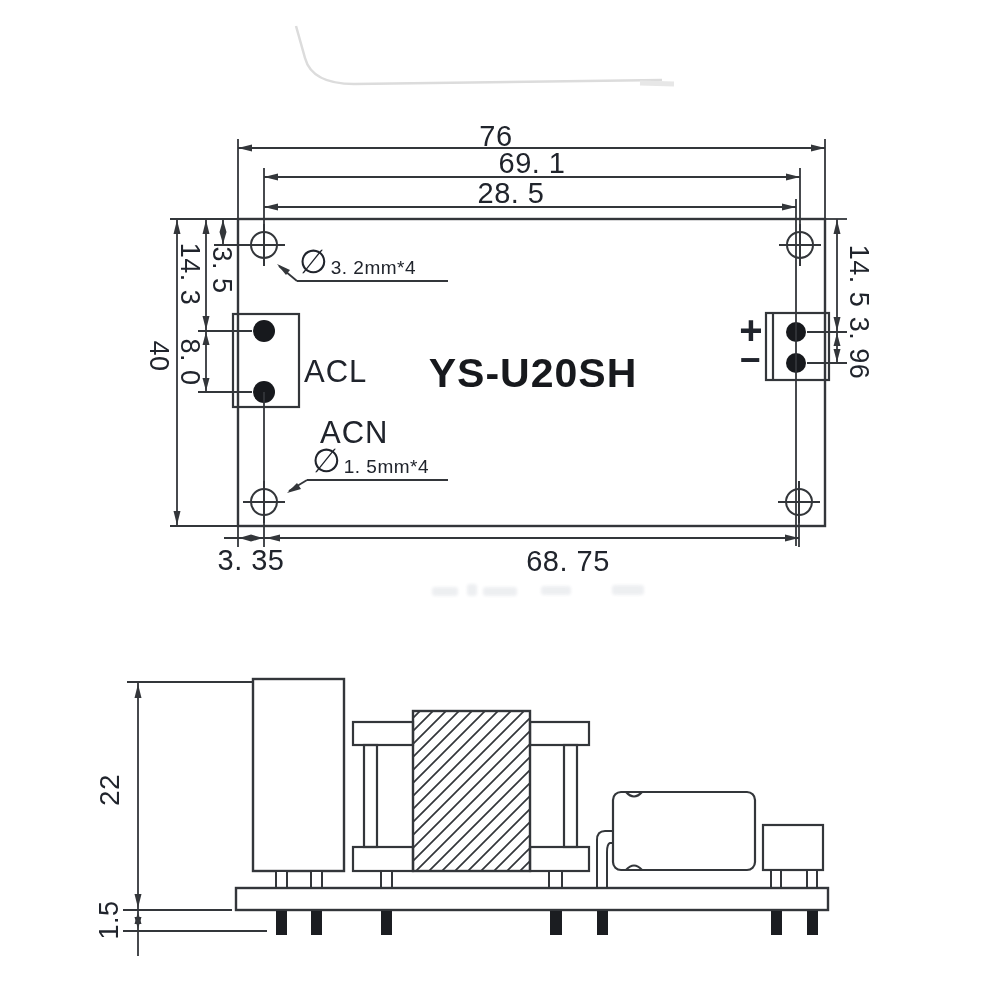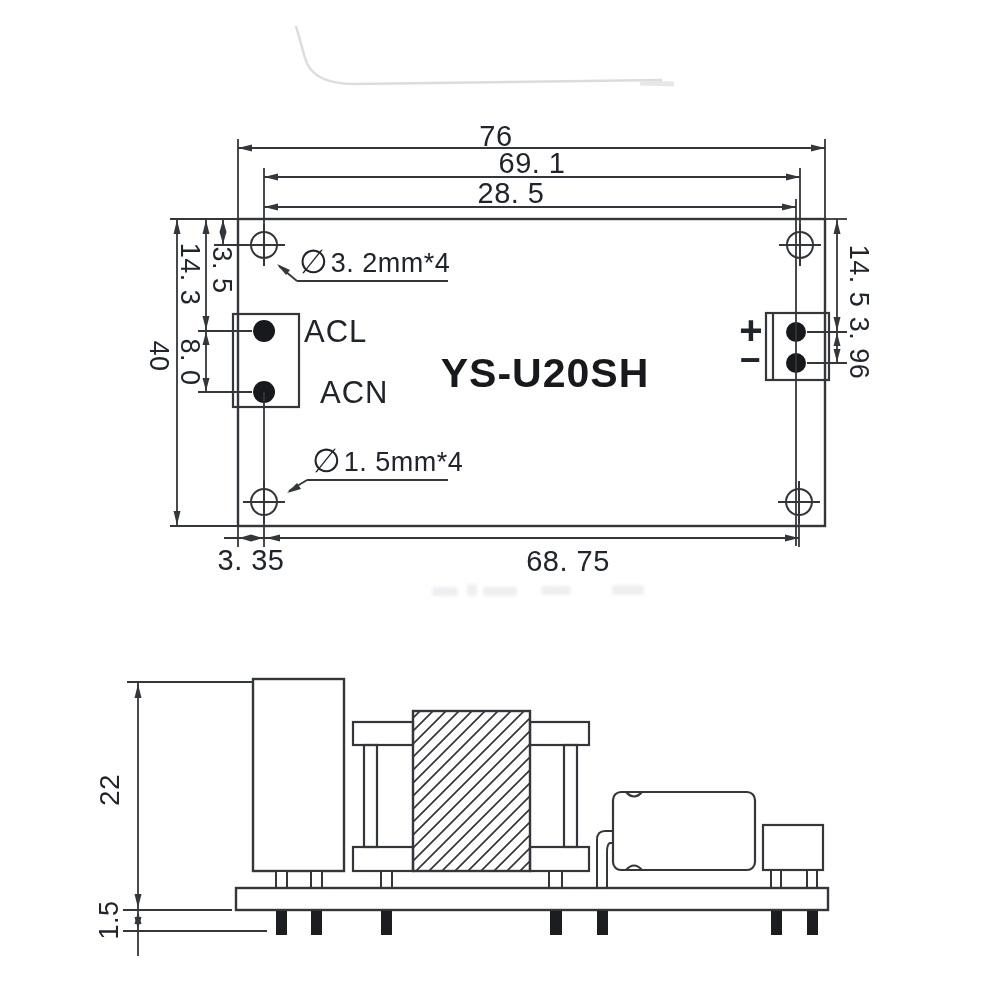--- a/index.html
+++ b/index.html
@@ -5,29 +5,29 @@
   html,body{margin:0;padding:0;background:#ffffff;}
   #stage{
     position:relative;width:896px;height:1000px;background:#ffffff;overflow:hidden;
     font-family:"Liberation Sans", sans-serif;color:#20242c;
   }
   #linework{position:absolute;left:0;top:0;z-index:1;}
   .lbl{position:absolute;z-index:2;white-space:nowrap;color:#20242c;line-height:1;}
   .hlabel{transform:translate(-50%,-50%);}
   .vlabel{transform:translate(-50%,-50%) rotate(90deg);}
   .vlabel-ccw{transform:translate(-50%,-50%) rotate(-90deg);}
-  .llabel{transform:translate(0,-50%);}
+  .llabel{transform:translate(0,-50%);margin-top:40px;}
   .dim{font-size:29px;letter-spacing:0.5px;}
   .dim-sm{font-size:27px;letter-spacing:0.5px;}
   .terminal{font-size:31px;letter-spacing:1px;}
   .sign{font-weight:700;}
   .title-text{font-size:41px;font-weight:700;letter-spacing:1px;color:#17191d;}
   .callout{display:flex;align-items:flex-end;gap:3px;}
   .callout .sym{font-size:33px;line-height:0.9;}
-  .callout .txt{font-size:27px;letter-spacing:0.5px;}
+  .callout .txt{font-size:19px;letter-spacing:0.5px;}
   .smudge{position:absolute;z-index:0;background:#dfe2e7;opacity:0.55;filter:blur(1.5px);border-radius:3px;}
 </style>
 </head>
 <body>
 
 <div id="stage">
 
   <div class="smudge" style="left:432px;top:587px;width:26px;height:9px;"></div>
   <div class="smudge" style="left:467px;top:584px;width:10px;height:12px;"></div>
   <div class="smudge" style="left:483px;top:587px;width:34px;height:9px;"></div>
@@ -231,18 +231,18 @@
   <div class="lbl callout" style="left:312px;top:446px;">
     <span class="sym">∅</span>
       <span class="txt">1. 5mm*4</span>
   </div>
 
   <div class="lbl llabel terminal" style="left:304px;top:331px;">ACL</div>
   <div class="lbl llabel terminal" style="left:320px;top:392px;">ACN</div>
   <div class="lbl hlabel sign" style="left:751px;top:330px;font-size:40px;">+</div>
   <div class="lbl hlabel sign" style="left:750px;top:360px;font-size:36px;">−</div>
 
-  <div class="lbl hlabel title-text" style="left:533px;top:373px;margin-left:12px;">YS-U20SH</div>
+  <div class="lbl hlabel title-text" style="left:533px;top:373px;">YS-U20SH</div>
 
   <div class="lbl vlabel-ccw dim-sm" style="left:110px;top:790px;font-size:28px;">22</div>
   <div class="lbl vlabel-ccw dim-sm" style="left:109px;top:920px;">1.5</div>
 
 </div>
 
 </body></html>

